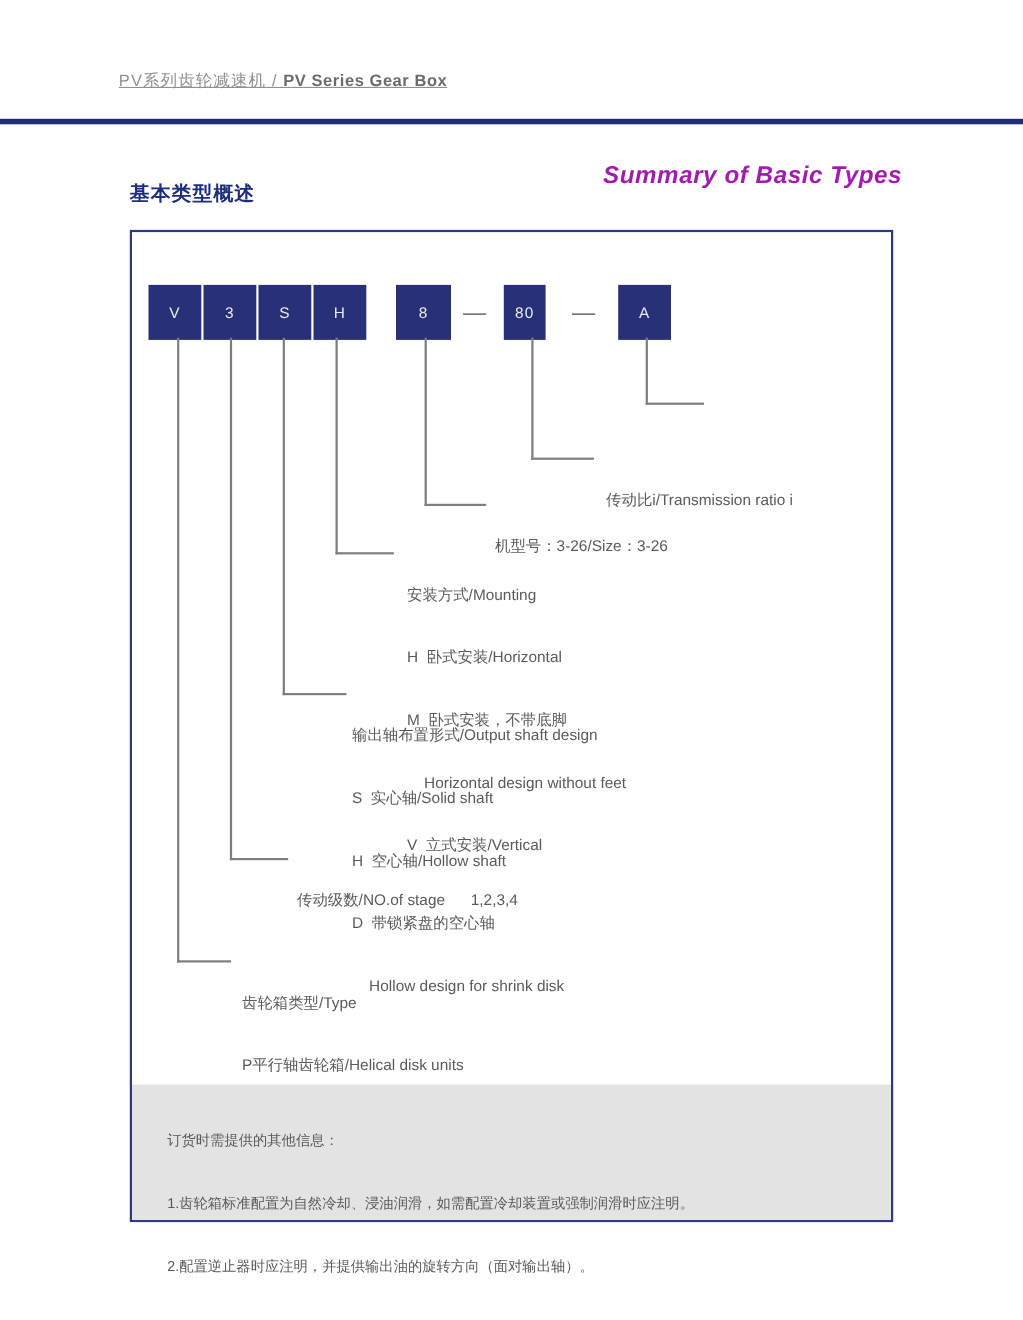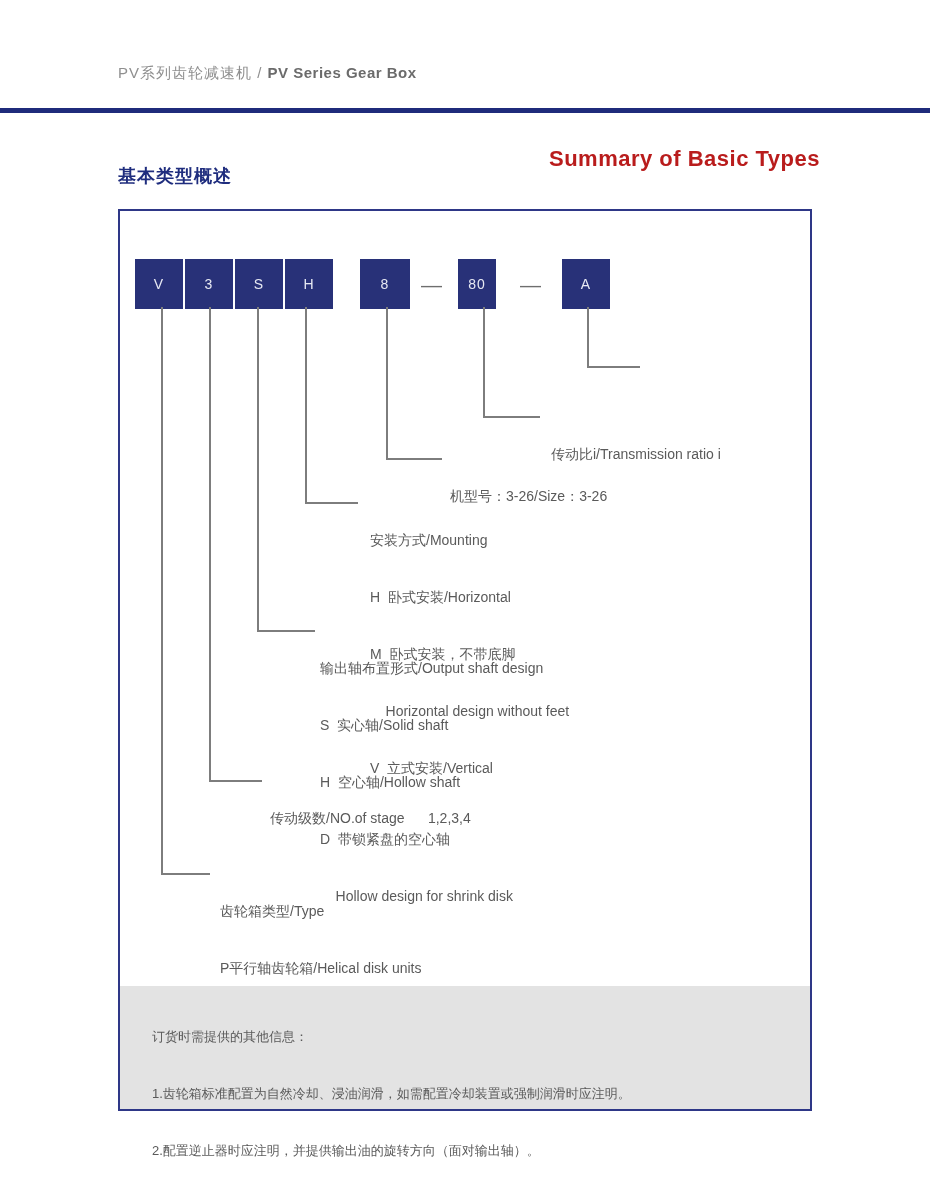--- a/index.html
+++ b/index.html
@@ -1,26 +1,26 @@
 <!DOCTYPE html>
 <html><head>
 <meta charset="utf-8">
 <style>
   html,body{margin:0;padding:0;background:#ffffff;}
   body{font-family:"Liberation Sans","DejaVu Sans",sans-serif;}
   .page{position:relative;width:930px;height:1200px;background:#ffffff;overflow:hidden;}
 
   
-  .header{position:absolute;left:118px;top:64px;font-size:15px;color:#8f8f8f;letter-spacing:1px;white-space:pre;}
+  .header{position:absolute;left:108px;top:64px;font-size:15px;color:#8f8f8f;letter-spacing:1px;white-space:pre;text-decoration:underline;}
   .header .en{font-weight:bold;color:#6b6b6b;letter-spacing:0.5px;}
   .rule{position:absolute;left:0;top:108px;width:930px;height:5px;background:#1f2b7b;}
 
   
   .sec-zh{position:absolute;left:118px;top:164px;font-size:18px;font-weight:bold;color:#1f2d7e;letter-spacing:1px;}
-  .sec-en{position:absolute;right:110px;top:146px;font-size:22px;font-weight:bold;color:#b91c1c;letter-spacing:0.5px;}
+  .sec-en{position:absolute;right:110px;top:146px;font-size:22px;font-weight:bold;color:#a21caf;letter-spacing:0.5px;font-style:italic;}
 
   
   .panel{position:absolute;left:118px;top:209px;width:694px;height:902px;border:2px solid #2e3787;box-sizing:border-box;background:#ffffff;}
 
   .blk{position:absolute;top:48px;width:48px;height:50px;background:#283178;color:#e7e9f3;
        display:flex;align-items:center;justify-content:center;font-size:14px;letter-spacing:1px;}
   .blk-v{left:15px;} .blk-3{left:65px;} .blk-s{left:115px;} .blk-h{left:165px;}
   .blk-8{left:240px;width:50px;} .blk-80{left:338px;width:38px;} .blk-a{left:442px;}
 
   .dash{position:absolute;color:#6e6e6e;font-size:21px;line-height:21px;}

